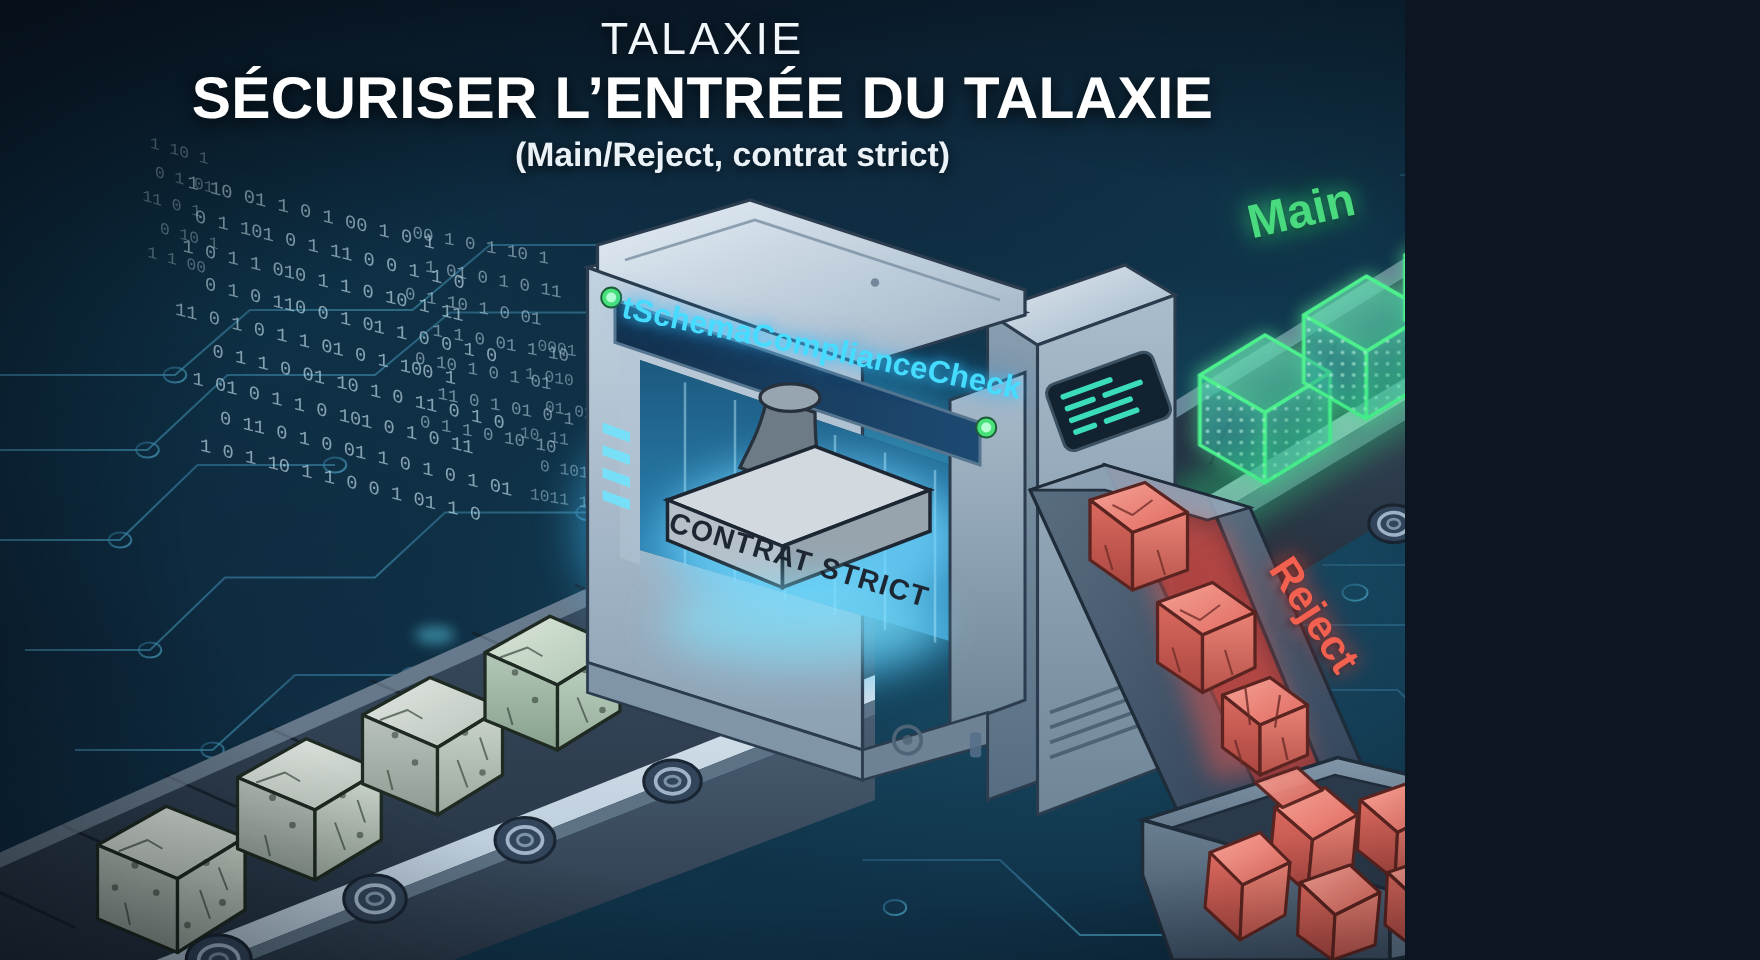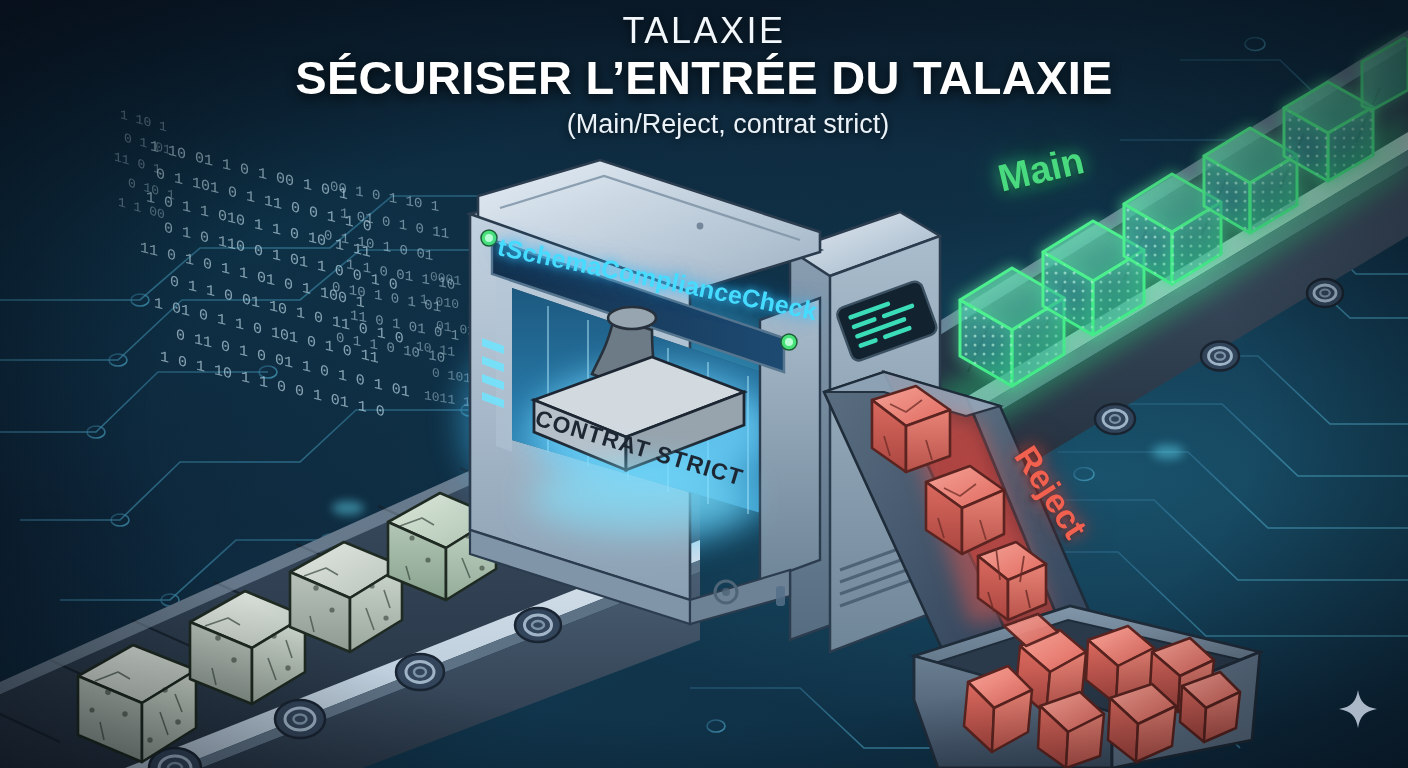--- a/index.html
+++ b/index.html
@@ -1,30 +1,30 @@
 <!DOCTYPE html>
 <html><head>
 <meta charset="utf-8">
 <style>
   html,body{margin:0;padding:0;background:#0b1622;}
   body{width:1408px;height:768px;overflow:hidden;font-family:"Liberation Sans",sans-serif;}
-  #stage{position:relative;width:1408px;height:768px;overflow:hidden;
+  #stage{position:relative;width:1124px;height:768px;overflow:hidden;
     background:
       radial-gradient(120% 90% at 78% 62%, rgba(26,84,110,.95) 0%, rgba(16,52,74,.55) 38%, rgba(10,26,42,0) 70%),
       radial-gradient(90% 70% at 18% 30%, rgba(14,54,76,.75) 0%, rgba(10,30,48,.3) 55%, rgba(9,22,38,0) 80%),
       linear-gradient(145deg,#0c1a2b 0%,#0e2438 32%,#11354c 62%,#0d2236 100%);
   }
   .lyr{position:absolute;inset:0;}
   svg{display:block;}
   .ttl-wrap{position:absolute;left:0;right:0;top:12px;text-align:center;z-index:40;}
   .ttl-1{font-size:36px;font-weight:400;letter-spacing:2.5px;color:#f2f7fb;
     text-shadow:0 2px 10px rgba(0,0,0,.75);line-height:1.05;}
   .ttl-2{font-size:47px;font-weight:700;letter-spacing:.3px;color:#ffffff;
     text-shadow:0 3px 12px rgba(0,0,0,.8);line-height:1.12;margin-top:2px;}
-  .ttl-3{font-size:27px;font-weight:400;color:#eaf2f8;
+  .ttl-3{font-size:27px;font-weight:700;color:#eaf2f8;
     text-shadow:0 2px 9px rgba(0,0,0,.75);margin-top:5px;margin-left:48px;}
   .lbl-main{position:absolute;left:999px;top:158px;font-size:38px;font-weight:700;color:#49d97f;
     transform:rotate(-13deg);transform-origin:0 50%;z-index:38;
     text-shadow:0 0 16px rgba(60,220,130,.75),0 0 34px rgba(40,200,110,.45),0 2px 5px rgba(0,0,0,.55);}
   .lbl-reject{position:absolute;left:1023px;top:430px;font-size:34px;font-weight:700;color:#f2604f;
     transform:rotate(57deg);transform-origin:0 50%;z-index:38;
     text-shadow:0 0 15px rgba(240,80,65,.8),0 0 32px rgba(225,60,50,.5),0 2px 5px rgba(0,0,0,.55);}
   .mlabel{position:absolute;z-index:36;color:#46dcff;font-weight:700;font-size:25px;letter-spacing:.2px;
     left:498px;top:232px;transform:rotate(11.6deg);transform-origin:0 50%;white-space:nowrap;
     text-shadow:0 0 9px rgba(60,200,255,.95),0 0 20px rgba(40,170,255,.6);}

